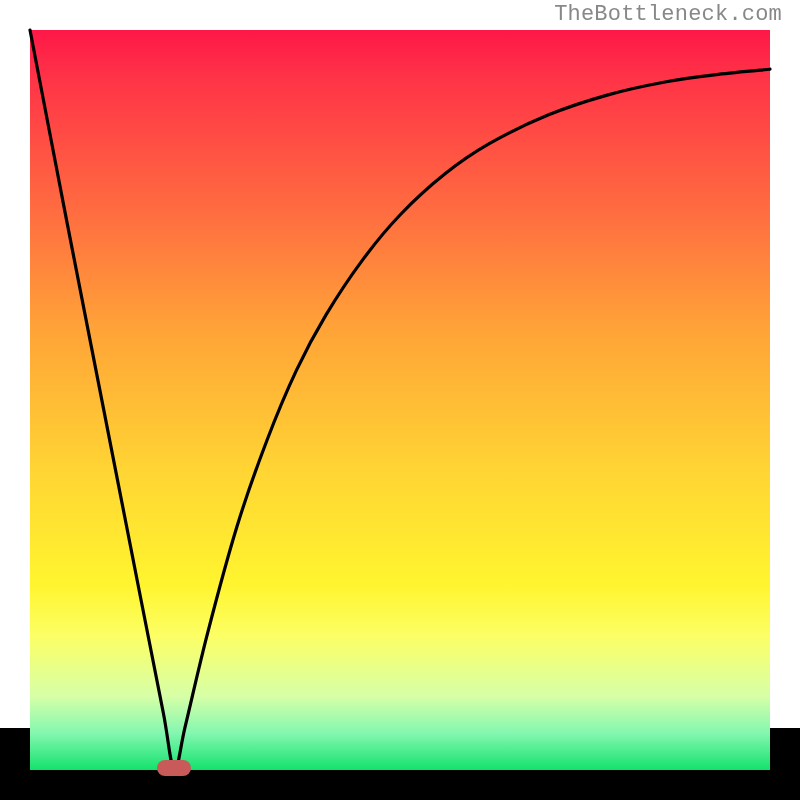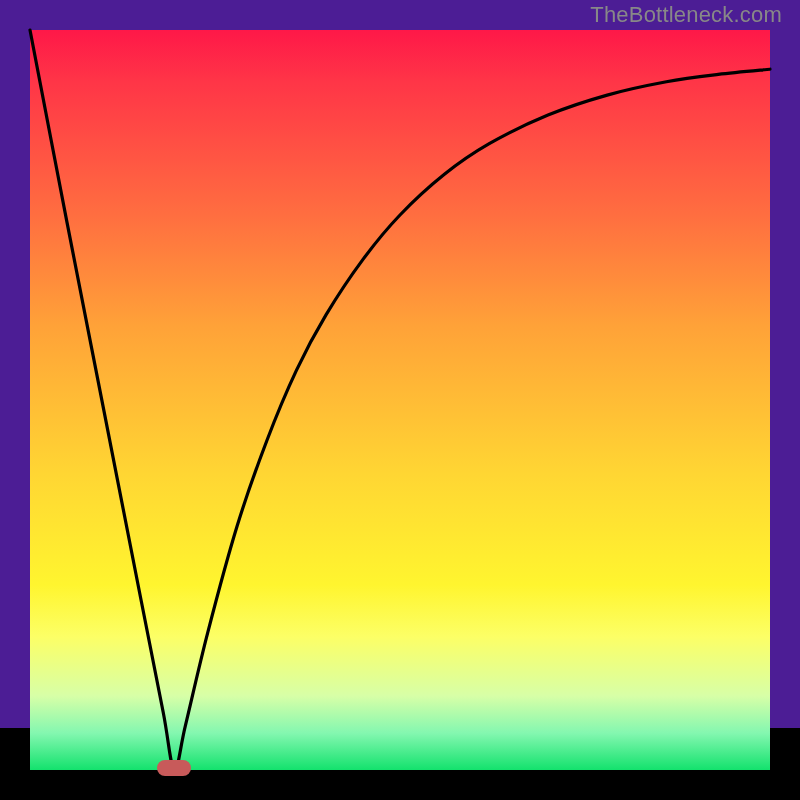--- a/index.html
+++ b/index.html
@@ -8,21 +8,22 @@
     width: 800px;
     height: 800px;
     background: #000;
     overflow: hidden;
     font-family: Arial, Helvetica, sans-serif;
   }
   .frame {
     position: relative;
     width: 800px;
     height: 728px;
-    background: #4c1d95;
+    background: #ffffff;
+    font-family: Liberation Mono, monospace;
   }
   .watermark {
     position: absolute;
     top: 2px;
     right: 18px;
     color: #888;
     font-size: 22px;
     letter-spacing: 0.2px;
     z-index: 10;
   }

